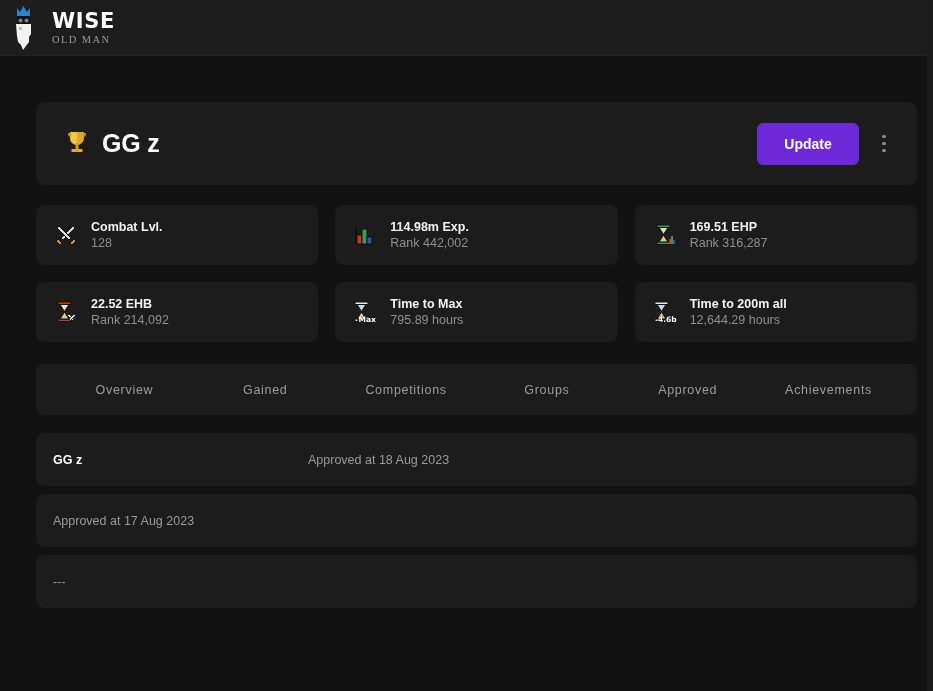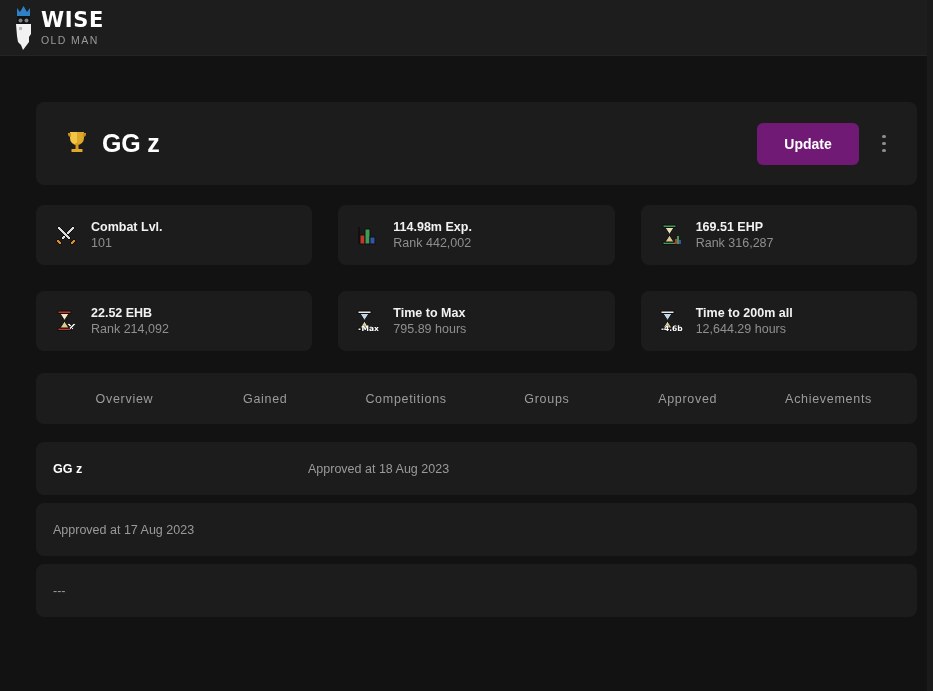--- a/index.html
+++ b/index.html
@@ -17,21 +17,21 @@
     height: 56px;
     background: #1d1d1d;
     display: flex;
     align-items: center;
     padding: 0 0 0 10px;
     border-bottom: 1px solid #242424;
   }
   .brand {
     display: flex;
     align-items: center;
-    gap: 1px;
+    gap: 12px;
   }
   .brand-mark {
     width: 30px;
     height: 48px;
     position: relative;
     flex: 0 0 auto;
   }
   .brand-text { display: flex; flex-direction: column; justify-content: center; }
   .brand-title {
     font-size: 21px;
@@ -39,21 +39,21 @@
     color: #ffffff;
     letter-spacing: 0.6px;
     line-height: 1.05;
     font-family: "DejaVu Sans", sans-serif;
   }
   .brand-sub {
     font-size: 10.5px;
     color: #9a9a9a;
     letter-spacing: 1.4px;
     margin-top: 2px;
-    font-family: Liberation Sans, sans-serif;
+    font-family: Liberation Serif, serif;
   }
 
   
   .page {
     padding: 46px 16px 0 36px;
     width: 933px;
   }
 
   .card {
     background: #1c1c1c;
@@ -70,21 +70,21 @@
   }
   .player-id { display: flex; align-items: center; gap: 14px; }
   .player-name {
     font-size: 25px;
     font-weight: bold;
     color: #ffffff;
     letter-spacing: -0.2px;
   }
   .player-actions { display: flex; align-items: center; gap: 14px; }
   .btn-update {
-    background: #701a75;
+    background: #6d28d9;
     color: #ffffff;
     border: none;
     border-radius: 6px;
     font-size: 14px;
     font-weight: bold;
     width: 102px;
     height: 42px;
     cursor: pointer;
     font-family: "Liberation Sans", sans-serif;
   }
@@ -93,21 +93,21 @@
     display: flex; flex-direction: column;
     align-items: center; justify-content: center;
     gap: 3.5px; cursor: pointer;
   }
   .kebab i { width: 3.5px; height: 3.5px; border-radius: 50%; background: #8d8d8d; display:block; }
 
   
   .stats-grid {
     display: grid;
     grid-template-columns: repeat(3, 1fr);
-    gap: 26px;
+    gap: 17px;
     margin-top: 20px;
   }
   .stat-card {
     height: 60px;
     display: flex;
     align-items: center;
     padding: 0 18px;
     gap: 13px;
   }
   .stat-icon { width: 24px; height: 24px; flex: 0 0 auto; position: relative; }
@@ -229,21 +229,21 @@
       <div class="stat-icon">
         <svg width="24" height="24" viewBox="0 0 24 24" xmlns="http://www.w3.org/2000/svg">
           <path d="M19 3 L21 5 L9 17 L7 15 Z" fill="#dcdcdc" stroke="#111" stroke-width="1"></path>
           <path d="M5 3 L3 5 L15 17 L17 15 Z" fill="#dcdcdc" stroke="#111" stroke-width="1"></path>
           <path d="M4 16 L8 20 L6 22 L2 18 Z" fill="#d88c2a" stroke="#111" stroke-width="1"></path>
           <path d="M20 16 L16 20 L18 22 L22 18 Z" fill="#d88c2a" stroke="#111" stroke-width="1"></path>
         </svg>
       </div>
       <div class="stat-text">
         <div class="stat-title">Combat Lvl.</div>
-        <div class="stat-sub">101</div>
+        <div class="stat-sub">128</div>
       </div>
     </div>
 
     <div class="card stat-card">
       <div class="stat-icon">
         <svg width="24" height="24" viewBox="0 0 24 24" xmlns="http://www.w3.org/2000/svg">
           <rect x="2" y="4" width="2" height="17" fill="#111"></rect>
           <rect x="4" y="12" width="5" height="9" fill="#c0392b" stroke="#111" stroke-width="1"></rect>
           <rect x="9" y="6" width="5" height="15" fill="#3f9b55" stroke="#111" stroke-width="1"></rect>
           <rect x="14" y="14" width="5" height="7" fill="#3454a8" stroke="#111" stroke-width="1"></rect>

